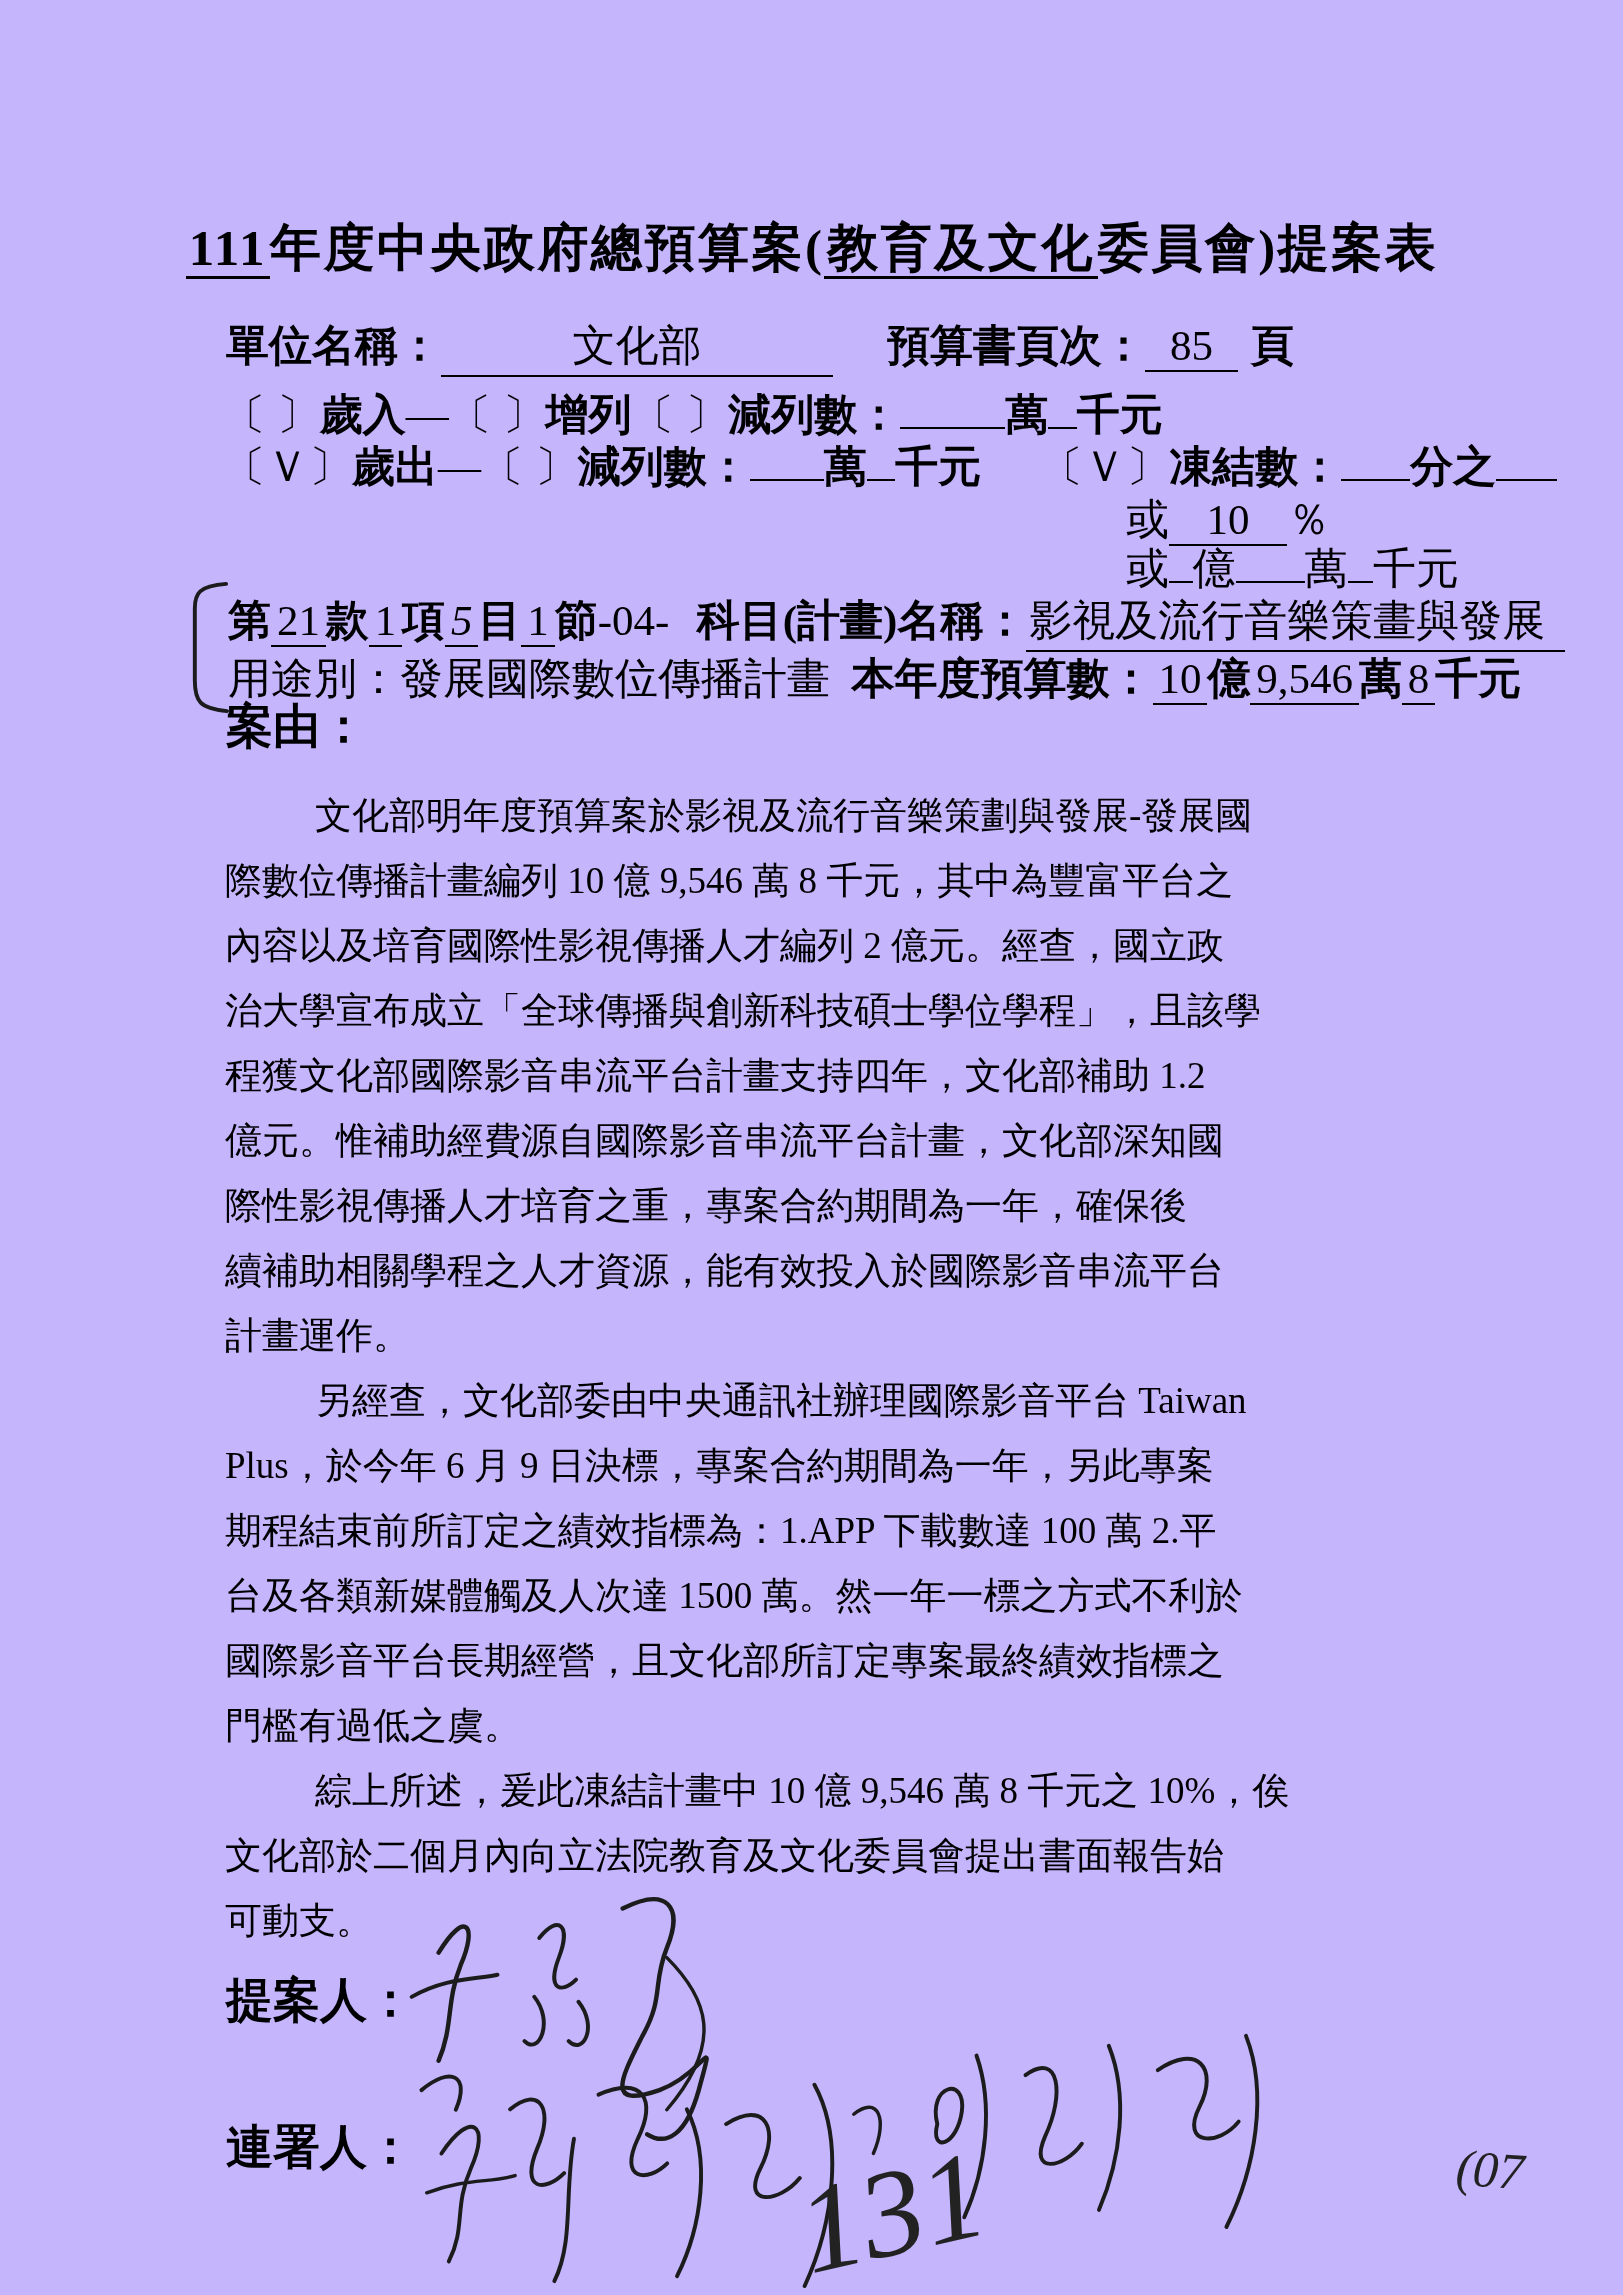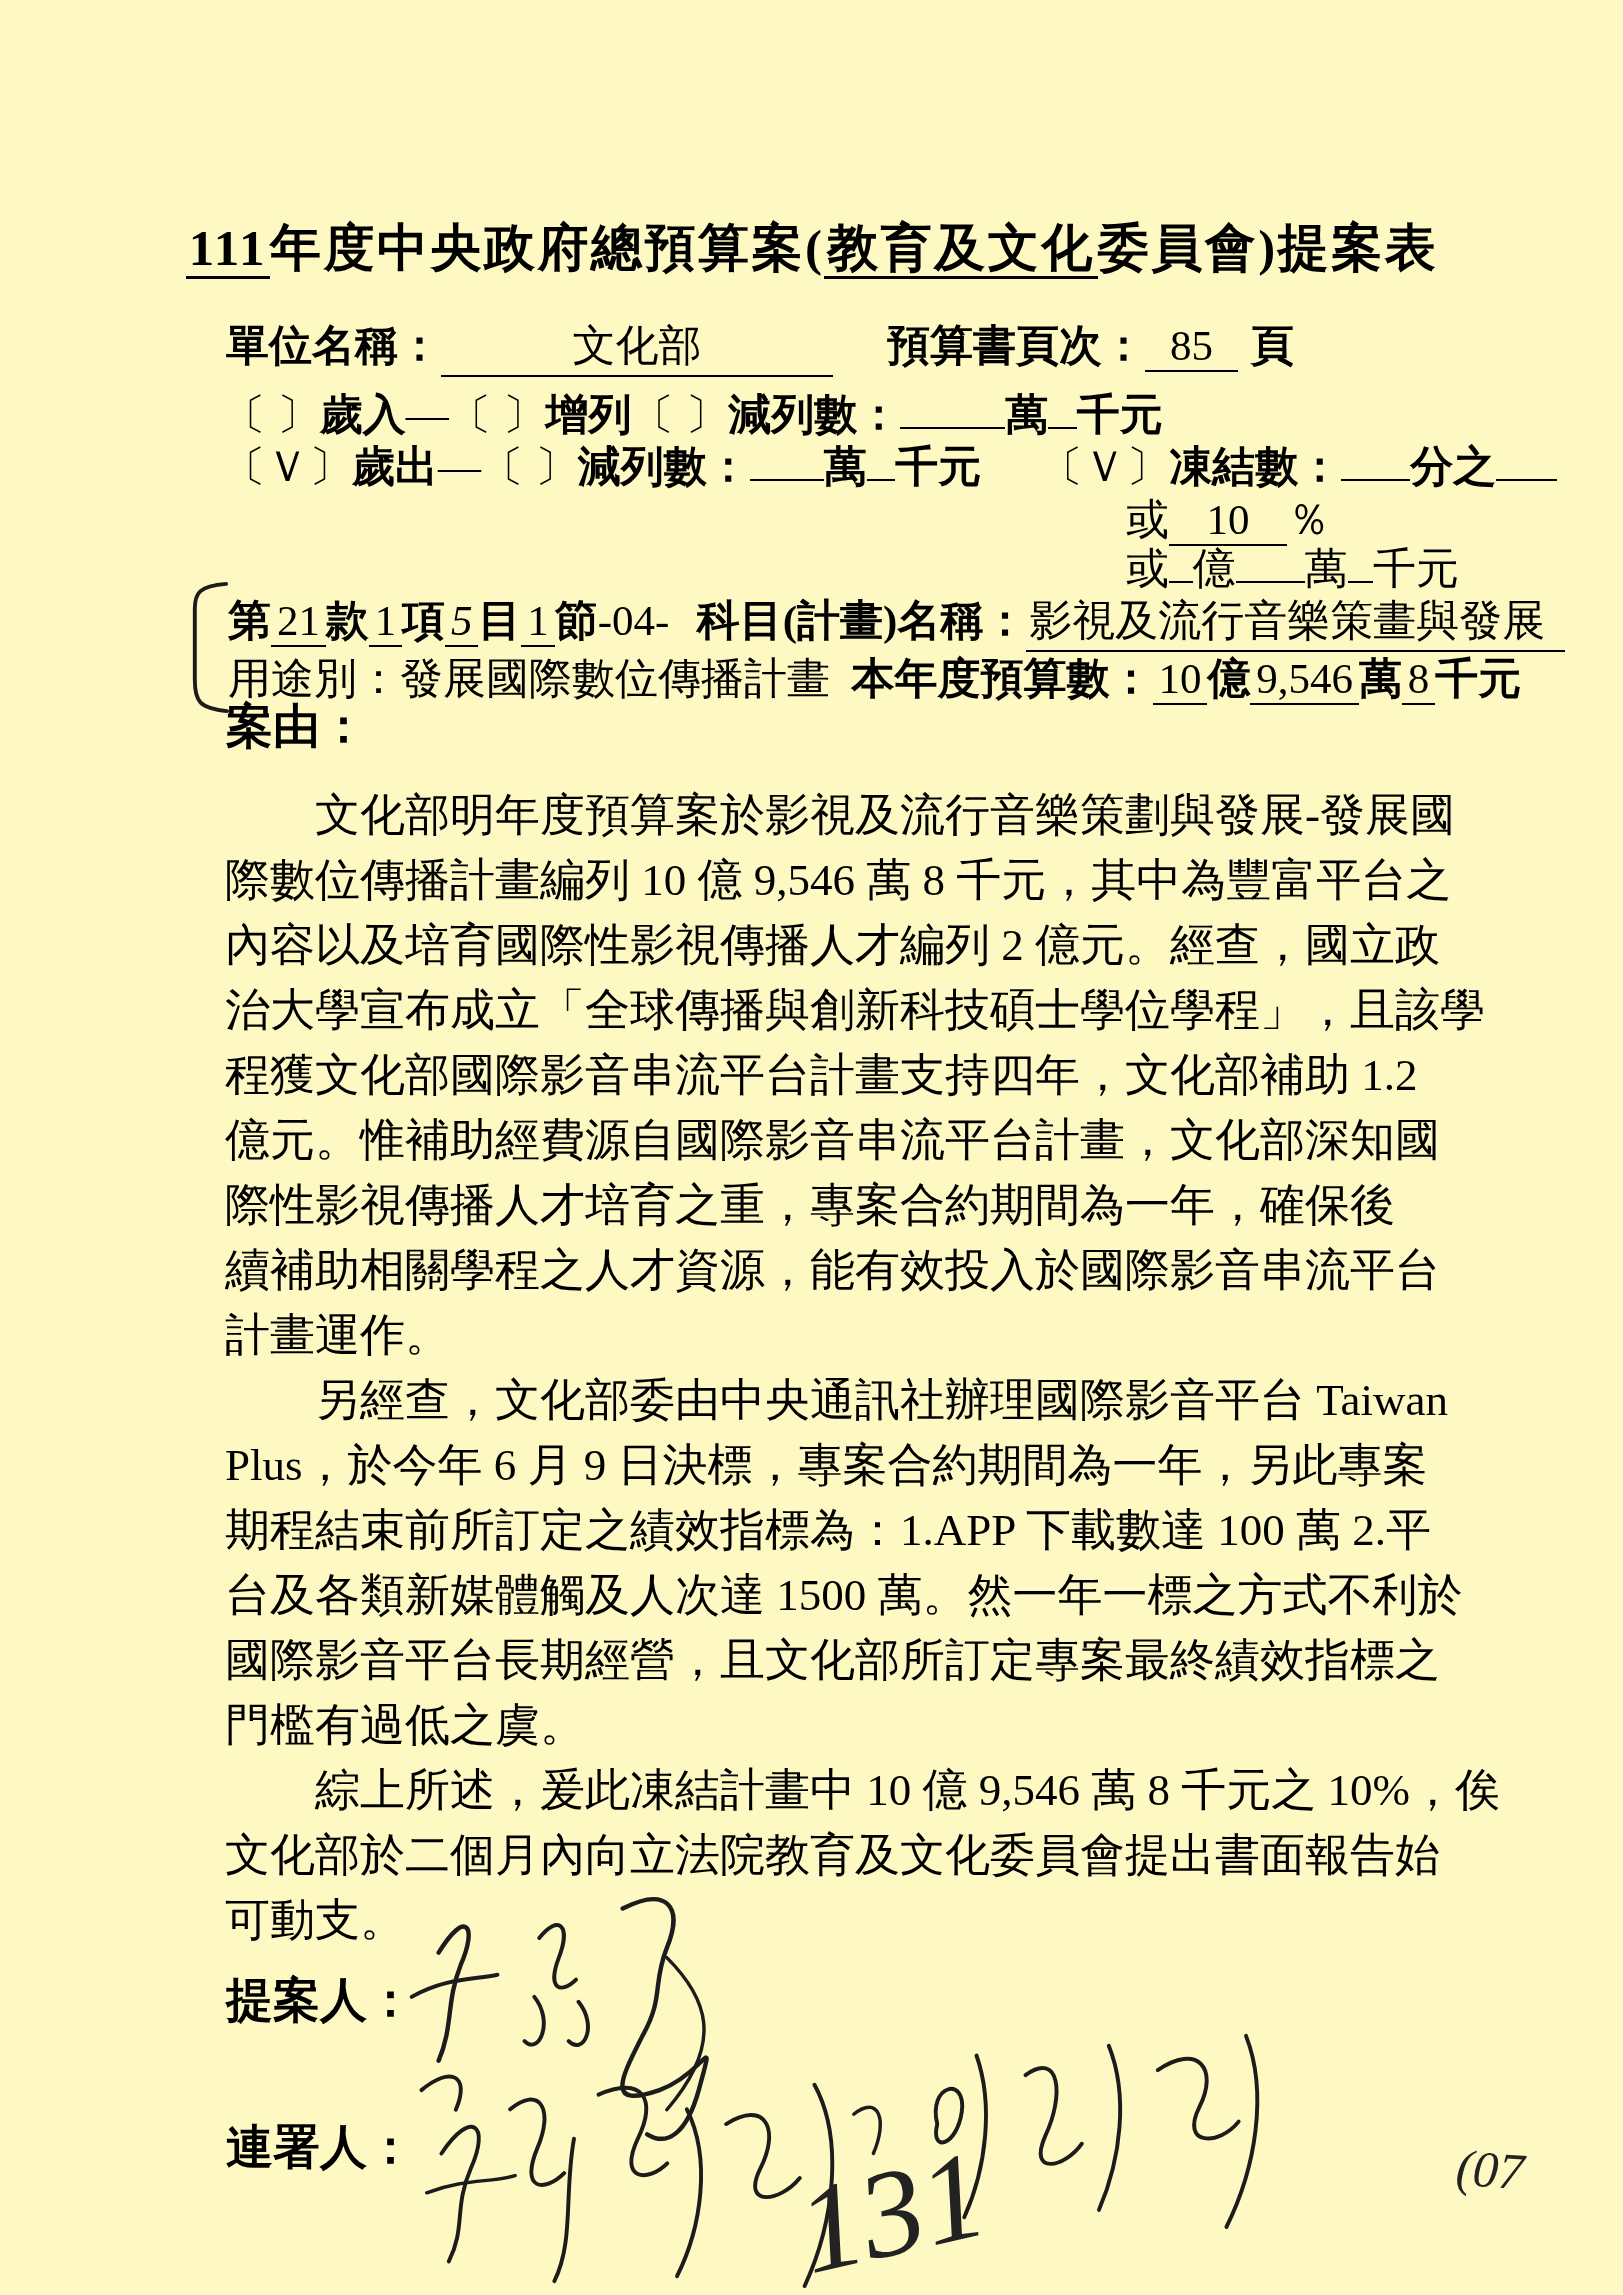--- a/index.html
+++ b/index.html
@@ -1,40 +1,40 @@
 <!DOCTYPE html>
 <html style="font-size:7.8px"><head>
 <meta charset="utf-8">
 <style>
   html,body{margin:0;padding:0;background:#e8e8e8;}
   .page{
     position:relative;
     width:1624px;height:2295px;
-    background:#fef9c3;
+    background:#c4b5fd;
     color:#000;
     font-family:"Liberation Serif","DejaVu Serif",serif;
     overflow:hidden;
   }
   .abs{position:absolute;white-space:nowrap;}
   .b{font-weight:bold;margin-top:15px;}
   
   .bl{display:inline-block;border-bottom:2.9px solid #000;height:0.9em;vertical-align:baseline;}
   
   .uv{display:inline-block;border-bottom:2.9px solid #000;text-align:center;vertical-align:baseline;}
   .title{left:0;right:0;text-align:center;top:214px;font-size:51px;font-weight:bold;letter-spacing:2.5px;}
   .title .u{border-bottom:3.9px solid #000;padding:0 2.9px;}
   .row-unit{left:226px;top:317px;font-size:43px;}
   .row-in{left:223px;top:386px;font-size:43px;}
   .row-out{left:223px;top:438px;font-size:43px;}
   .row-or1{left:1126px;top:491px;font-size:43px;}
   .row-or2{left:1126px;top:540px;font-size:43px;}
   .row-item{left:228px;top:592px;font-size:43px;}
   .row-use{left:228px;top:650px;font-size:43px;}
   .row-case{left:226px;top:680px;font-size:47px;}
-  .body-block{left:225px;top:783px;width:1226px;font-size:45px;line-height:65px;}
+  .body-block{left:225px;top:783px;width:1226px;font-size:37px;line-height:65px;}
   .body-block .line{height:65px;white-space:nowrap;}
   .indent{text-indent:90px;}
   .row-proposer{left:226px;top:1954px;font-size:47px;}
   .row-cosigner{left:226px;top:2101px;font-size:47px;}
   .sig{position:absolute;}
   .sig path{fill:none;stroke:#1c1c1c;stroke-linecap:round;stroke-linejoin:round;}
   .hw-number{left:799px;top:2142px;font-size:124px;font-style:italic;transform:rotate(-13deg);color:#222;}
   .hw-corner{left:1456px;top:2141px;font-size:51px;font-style:italic;transform:rotate(4deg);color:#222;}
   .sp{display:inline-block;}
 </style>

